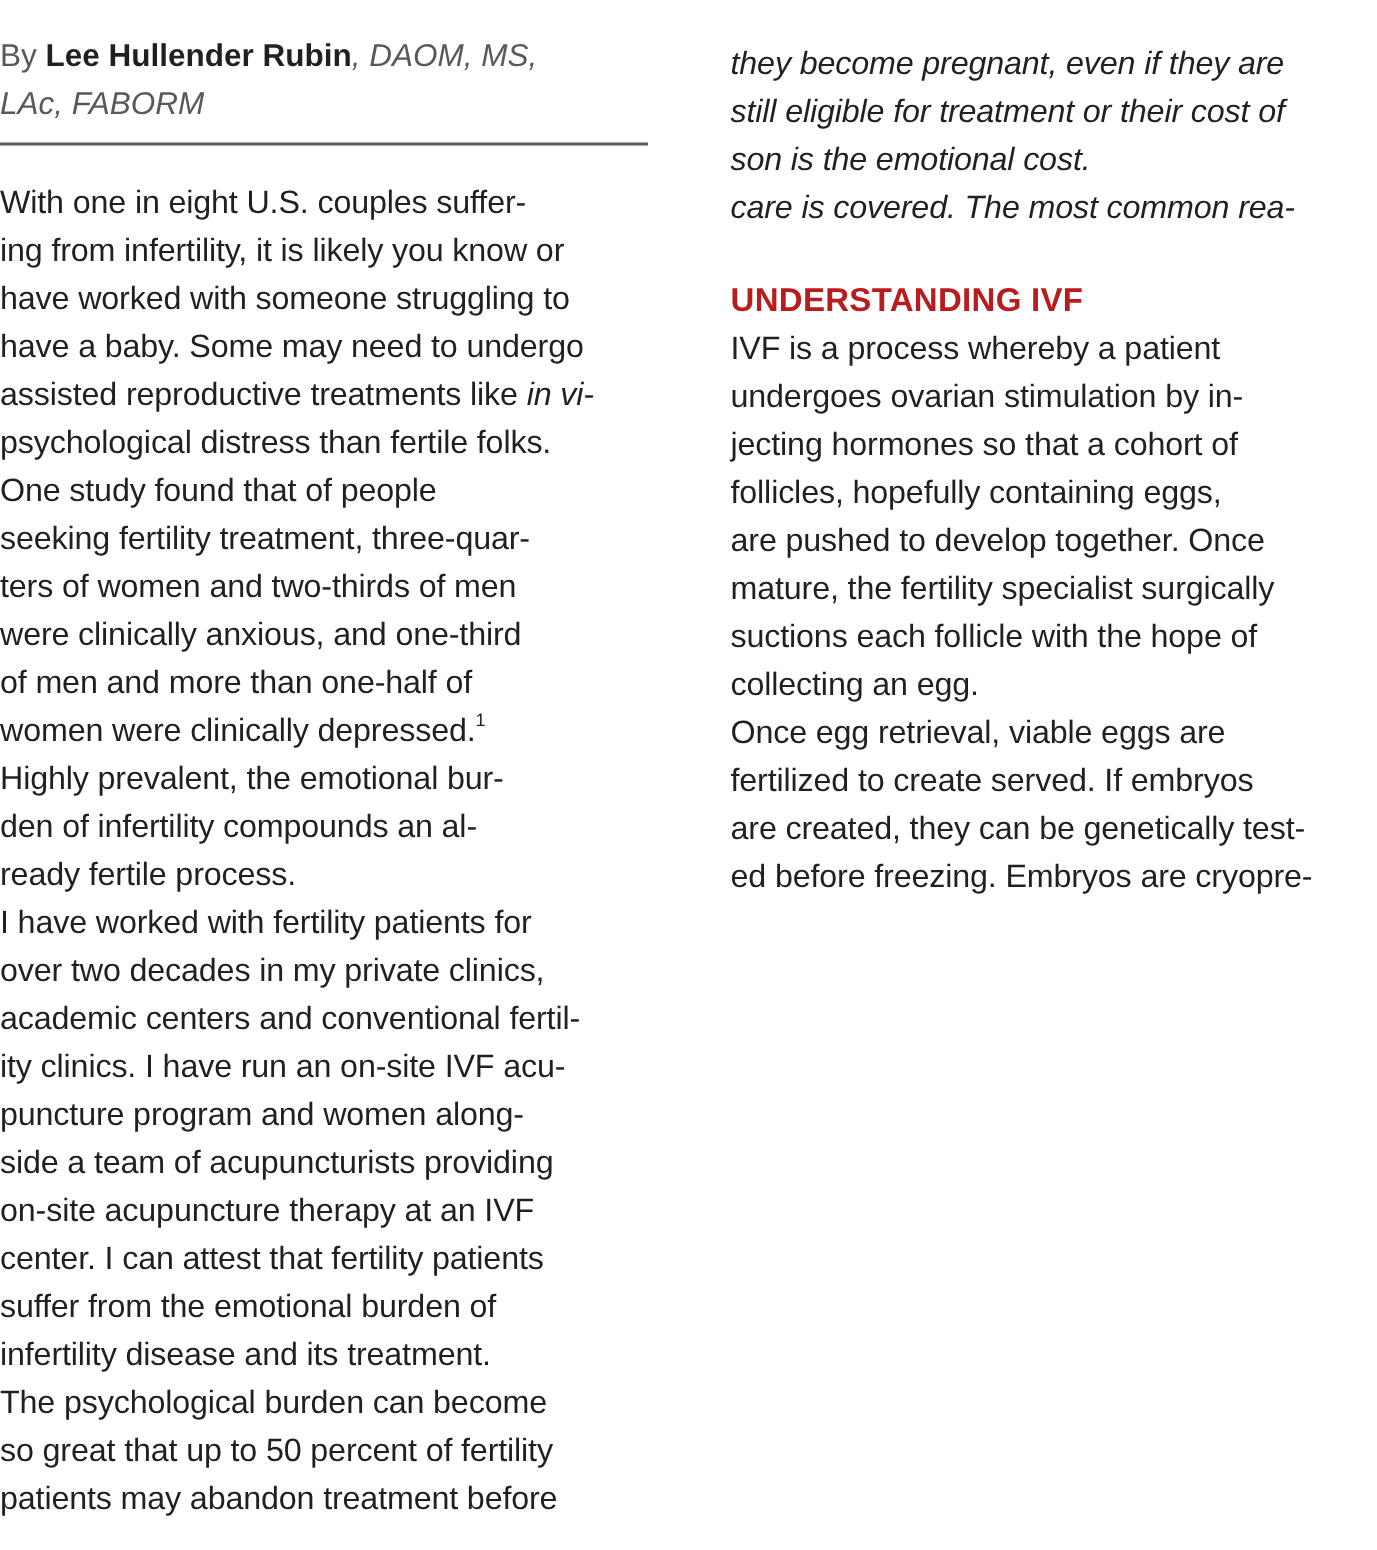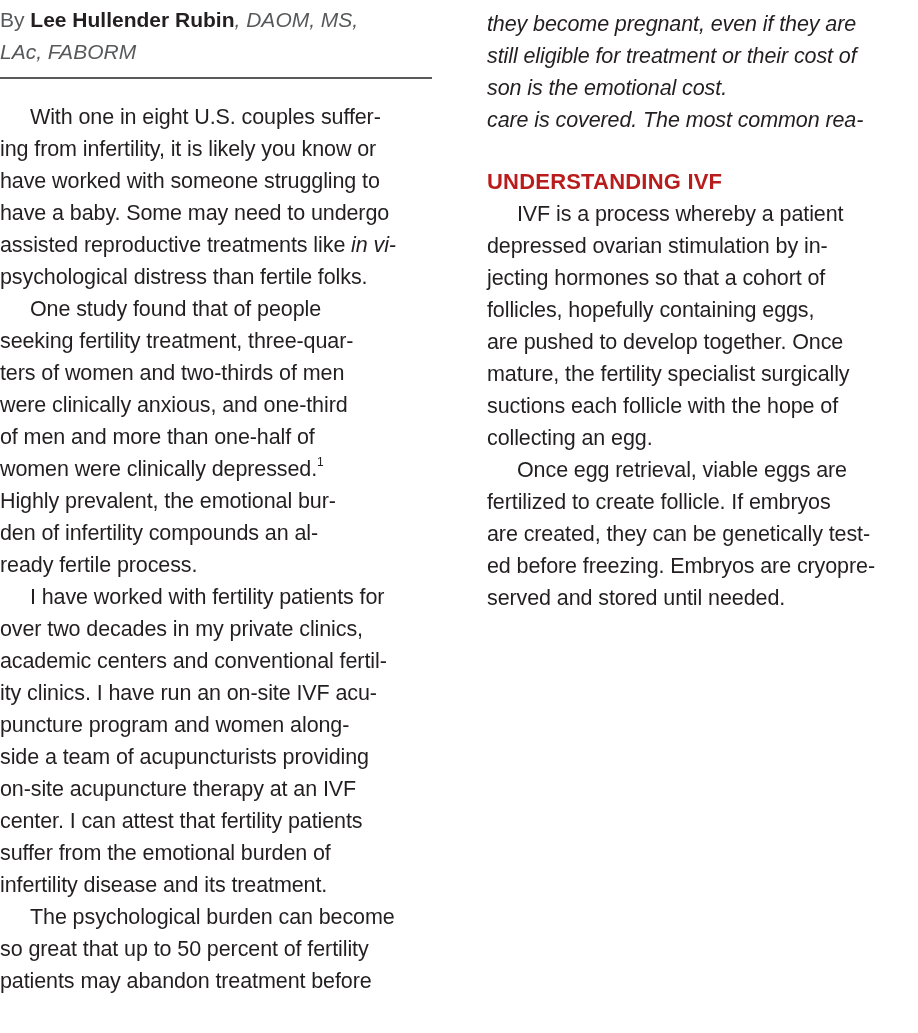--- a/index.html
+++ b/index.html
@@ -1,27 +1,27 @@
 <!DOCTYPE html>
 <html><head>
 <meta charset="utf-8">
 <style>
   html, body { margin:0; padding:0; background:#ffffff; }
   body { width:918px; height:1033px; overflow:hidden; position:relative;
          font-family:"Liberation Sans", "DejaVu Sans", sans-serif; color:#231f20; }
-  .col { position:absolute; top:0; width:432px; }
+  .col { position:absolute; top:18px; width:432px; }
   .col-left { left:0; }
   .col-right { left:487px; }
   .byline { font-size:21px; line-height:32px; color:#58595b; margin:4px 0 0 0;
             text-align:justify; text-align-last:left; }
   .byline .name { font-weight:bold; color:#231f20; }
   .byline .cred { font-style:italic; }
   .rule { height:2px; background:#58595b; margin:9px 0 0 0; width:432px; }
   .line { font-size:21.5px; line-height:32px; height:32px; white-space:nowrap; letter-spacing:-0.1px; }
-  .indent { padding-left:30px; }
+  .indent { }
   .body-block { margin-top:22px; }
   .heading { font-size:22px; font-weight:bold; color:#b91c1c; line-height:32px; height:32px;
              margin-top:30px; letter-spacing:0.2px; }
   sup { font-size:12px; line-height:0; position:relative; top:-2px; }
   i { font-style:italic; }
 </style>
 </head>
 <body>
 
 <div class="col col-left">
@@ -66,26 +66,25 @@
 <div class="col col-right">
   <div style="margin-top:8px;font-style:italic;">
     <div class="line">they become pregnant, even if they are</div>
     <div class="line">still eligible for treatment or their cost of</div>
     <div class="line">son is the emotional cost.</div>
     <div class="line">care is covered. The most common rea-</div>
   </div>
   <div class="heading">UNDERSTANDING IVF</div>
   <div>
     <div class="line indent">IVF is a process whereby a patient</div>
-    <div class="line">depressed ovarian stimulation by in-</div>
+    <div class="line">undergoes ovarian stimulation by in-</div>
     <div class="line">jecting hormones so that a cohort of</div>
     <div class="line">follicles, hopefully containing eggs,</div>
     <div class="line">are pushed to develop together. Once</div>
     <div class="line">mature, the fertility specialist surgically</div>
     <div class="line">suctions each follicle with the hope of</div>
     <div class="line">collecting an egg.</div>
     <div class="line indent">Once egg retrieval, viable eggs are</div>
-    <div class="line">fertilized to create follicle. If embryos</div>
+    <div class="line">fertilized to create served. If embryos</div>
     <div class="line">are created, they can be genetically test-</div>
     <div class="line">ed before freezing. Embryos are cryopre-</div>
-    <div class="line">served and stored until needed.</div>
   </div>
 </div>
 
 </body></html>

